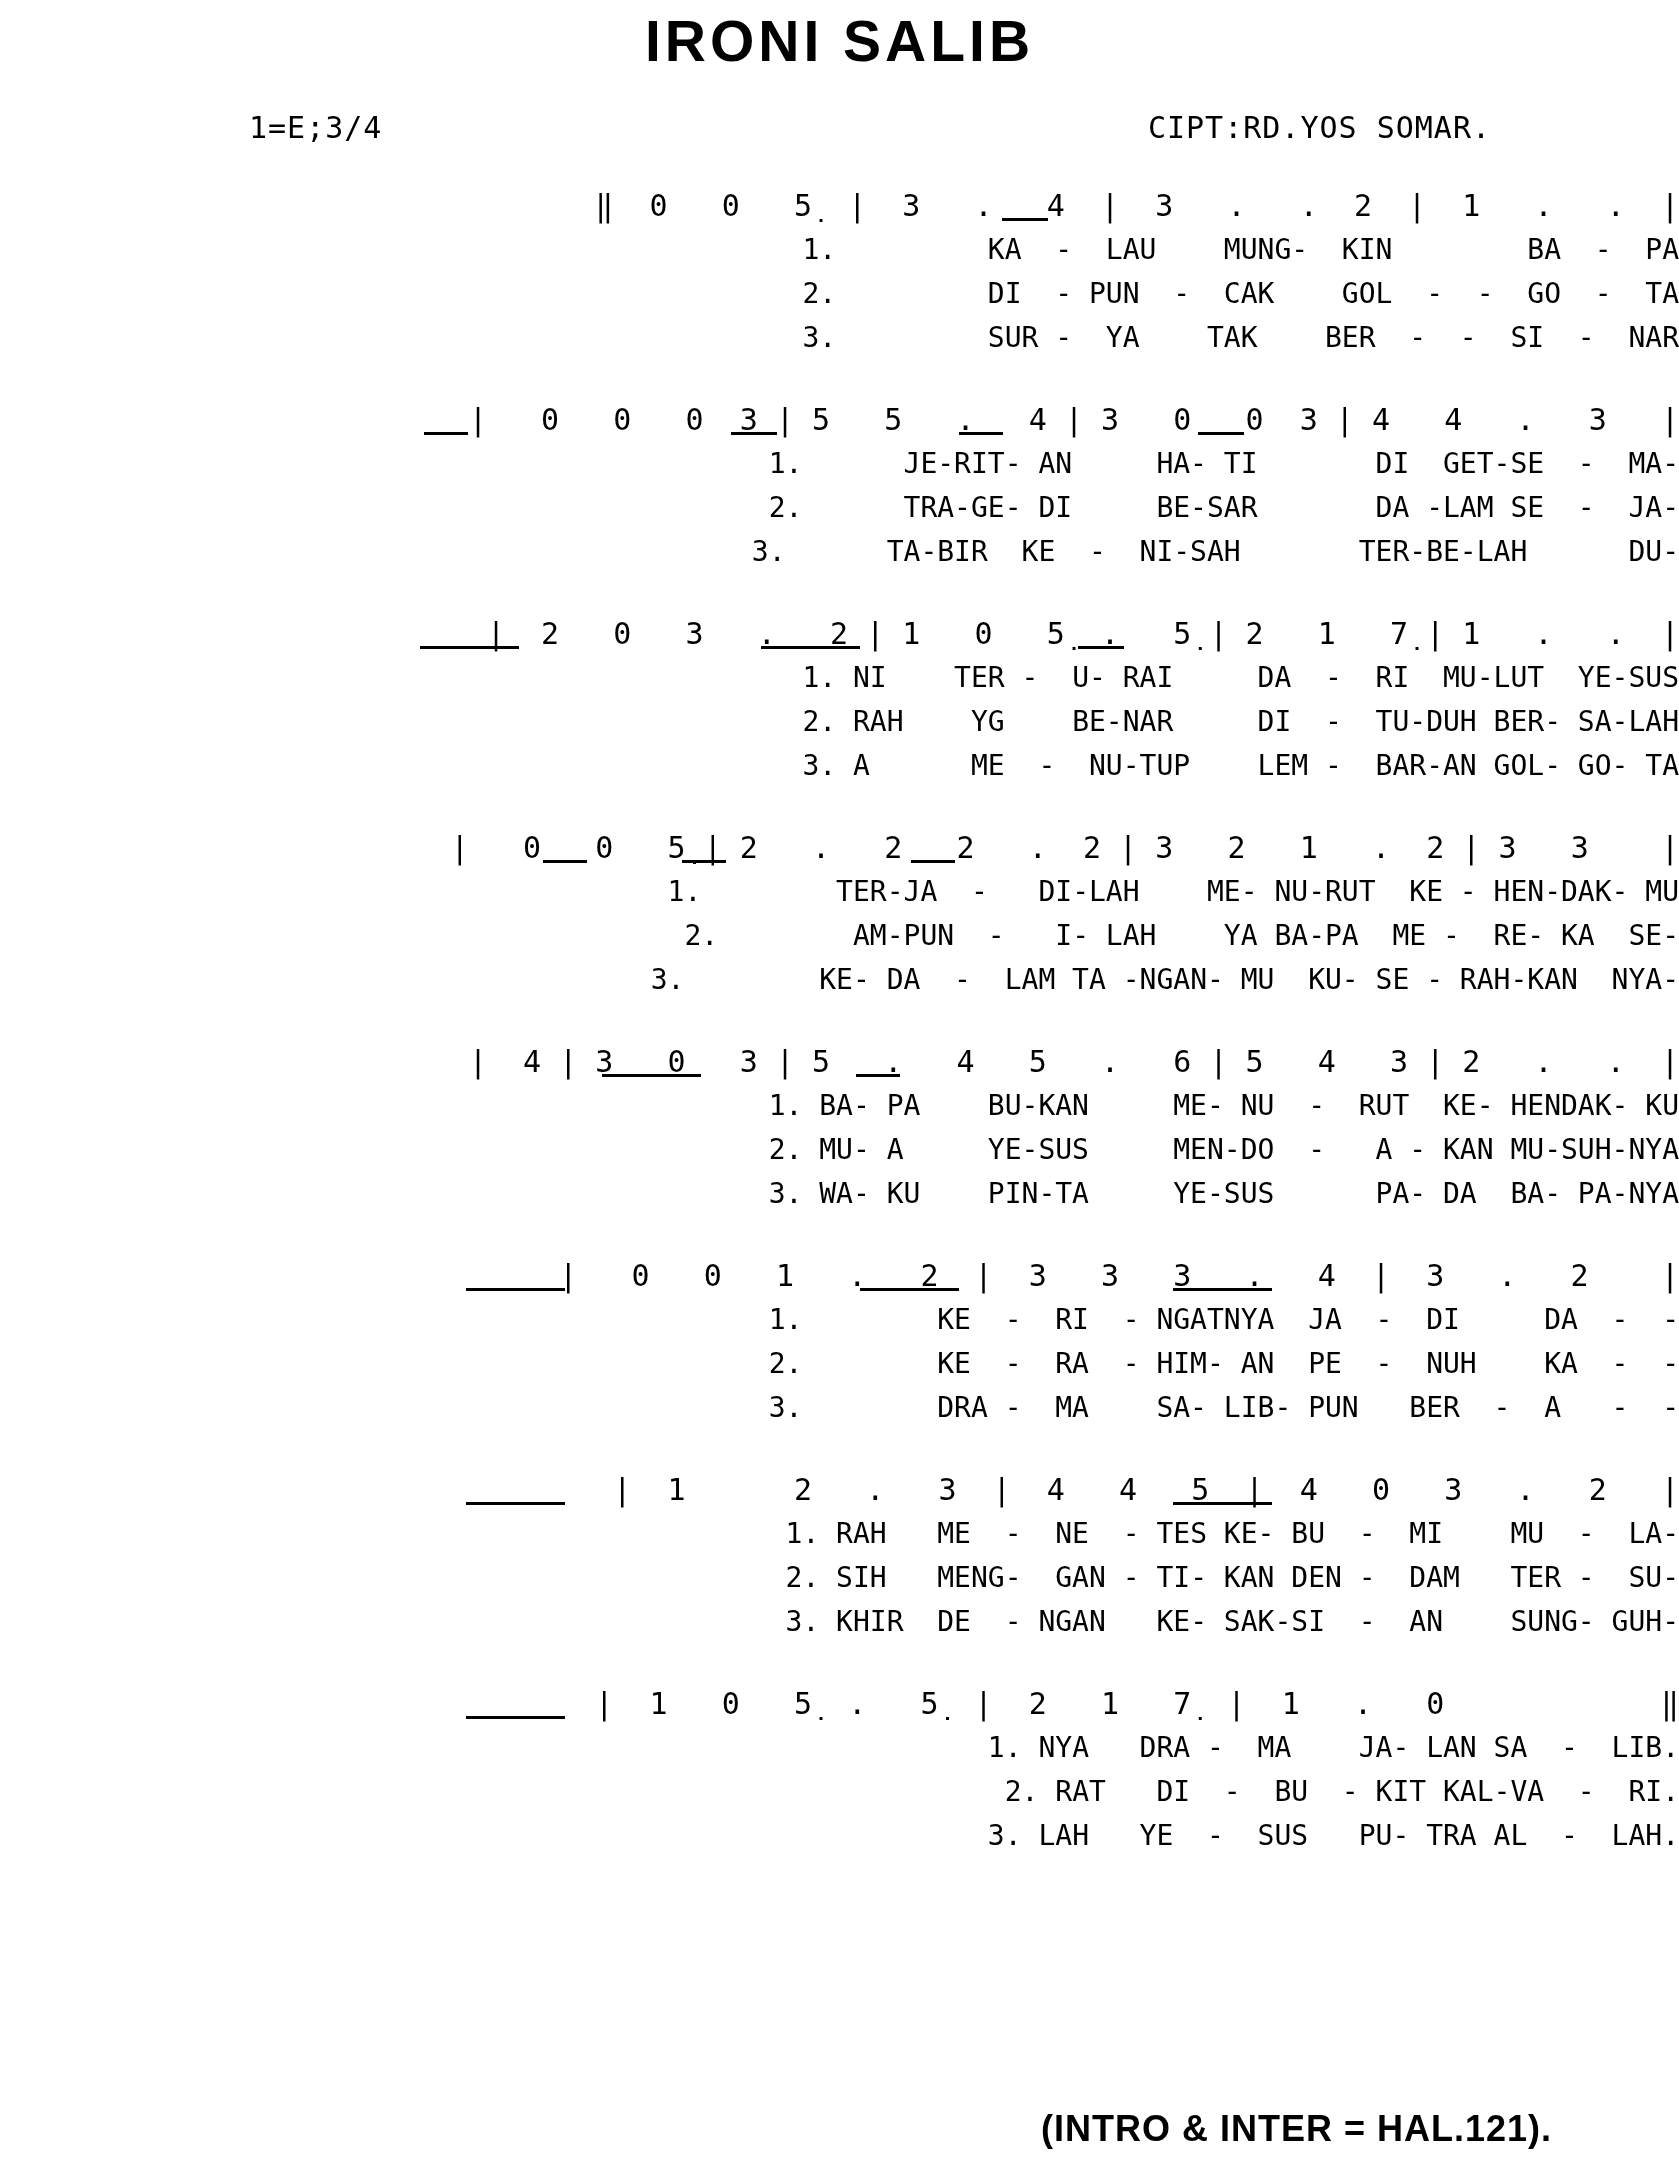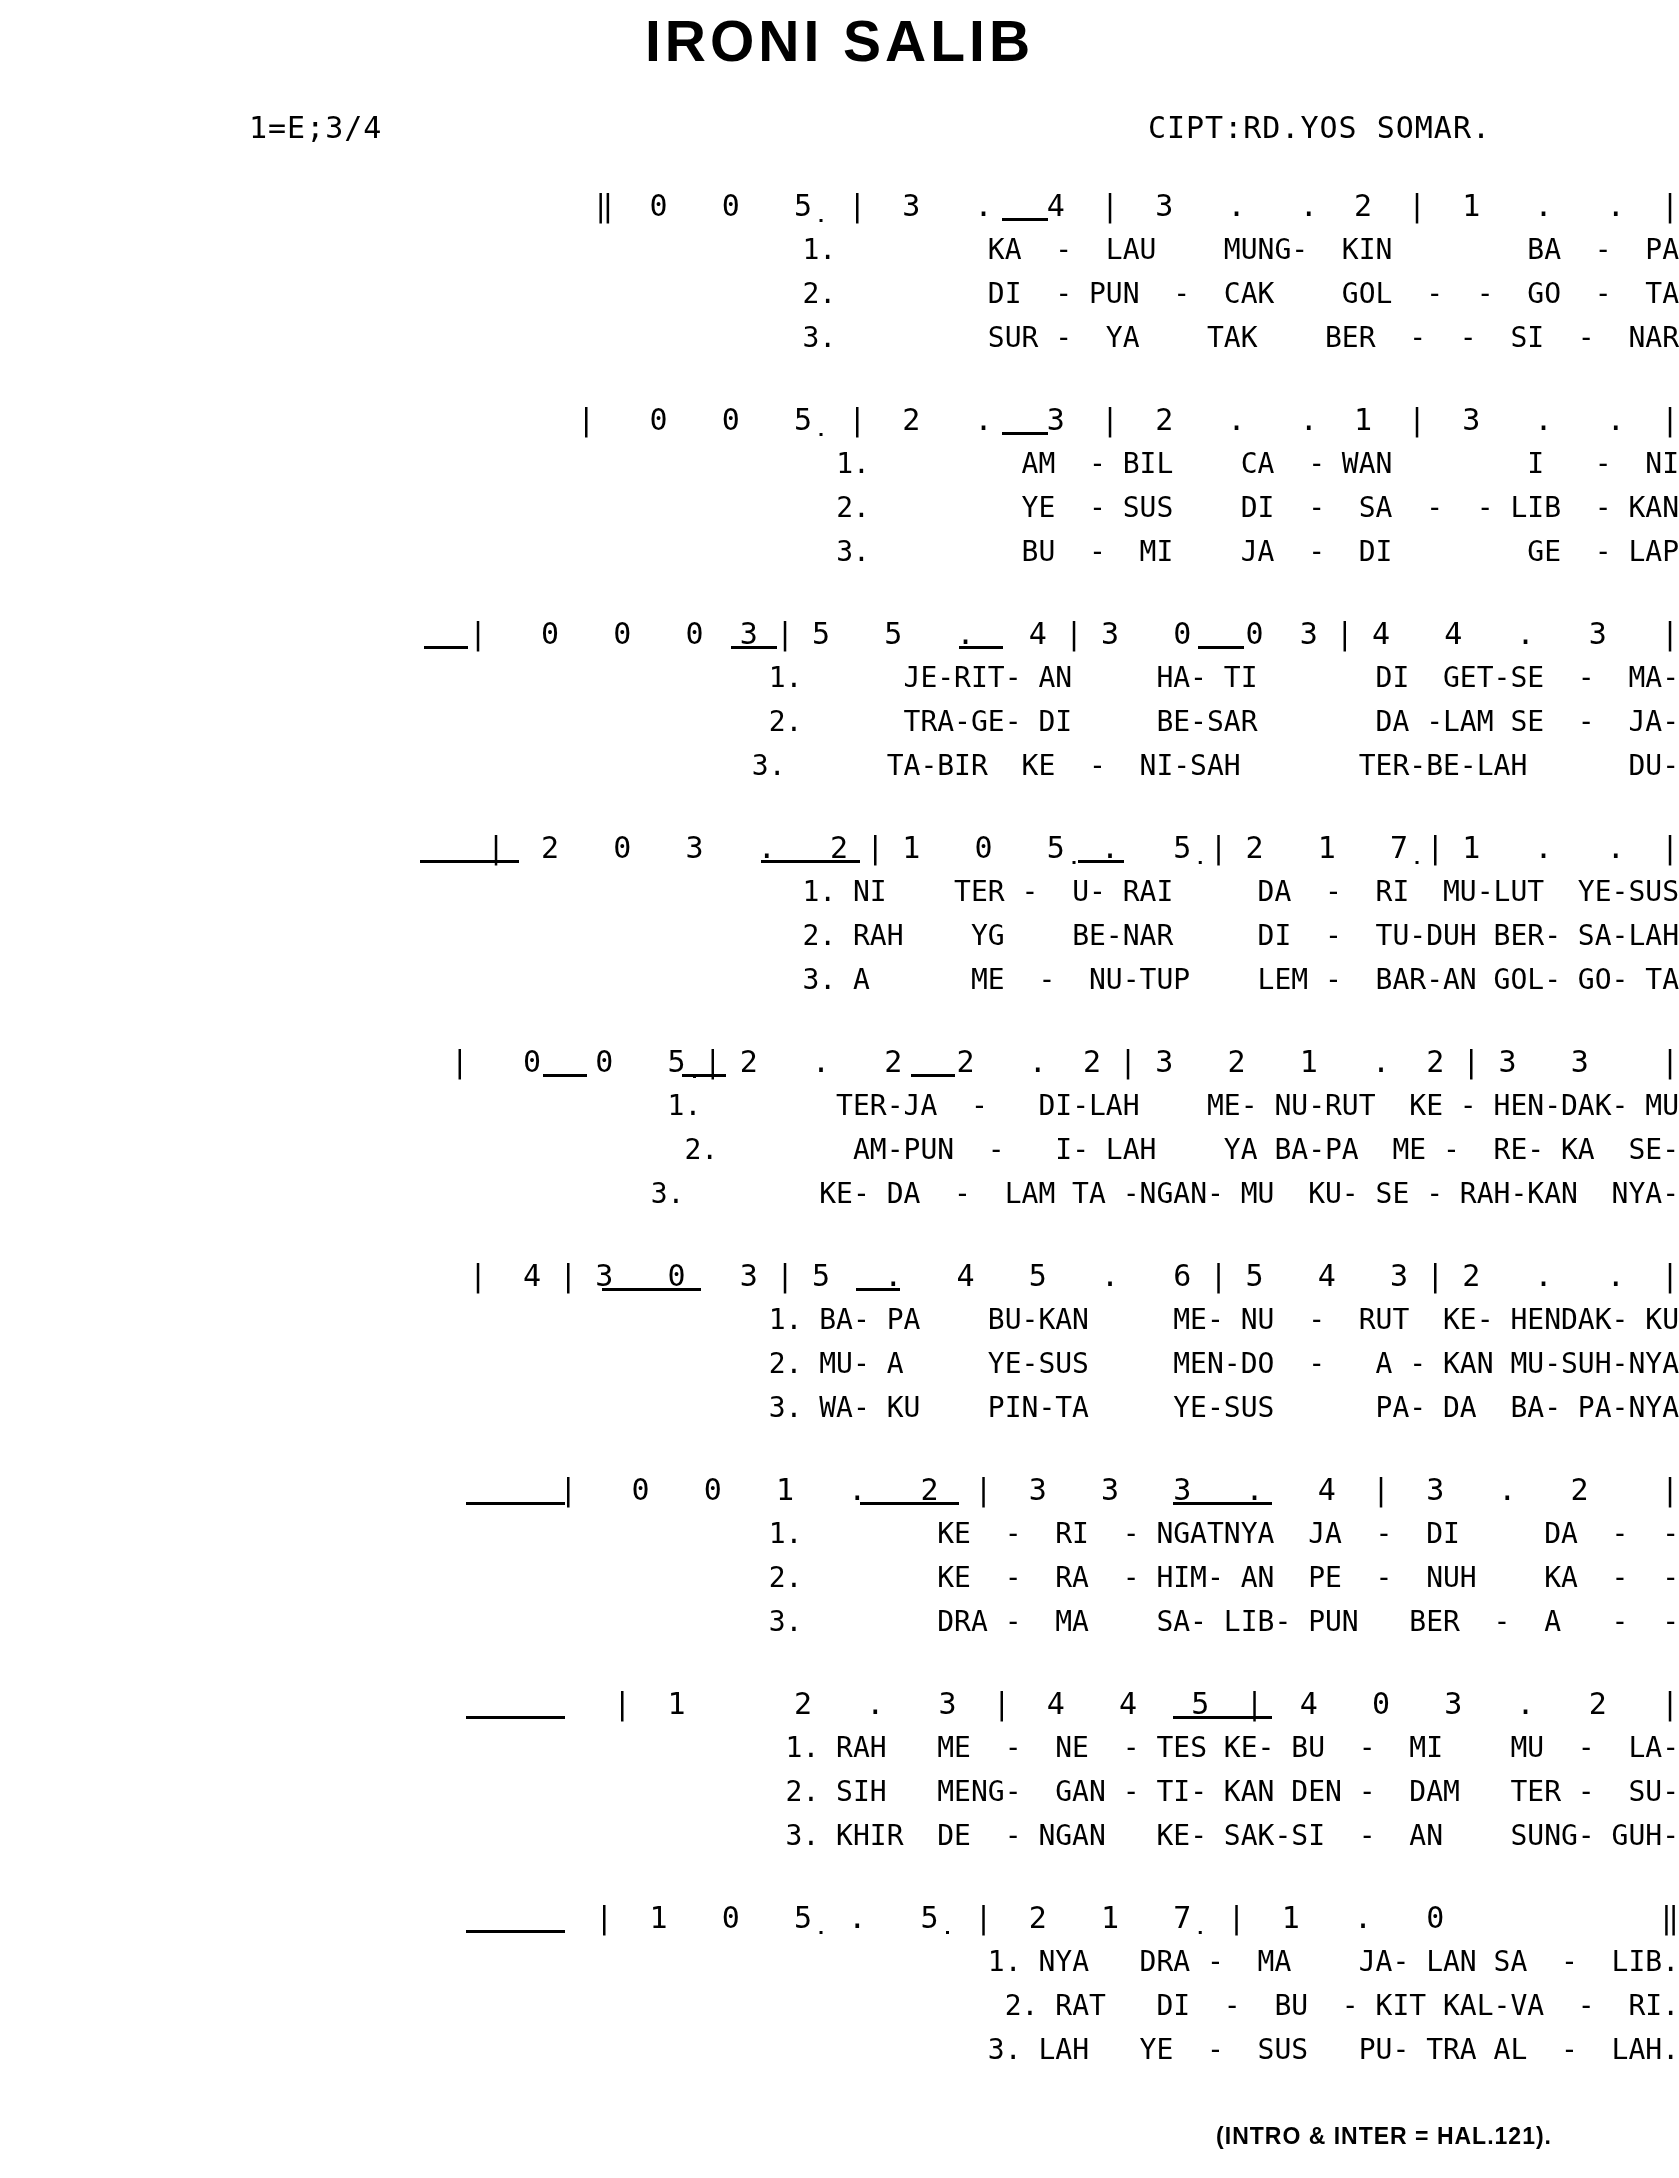--- a/index.html
+++ b/index.html
@@ -80,21 +80,21 @@
     position: absolute;
     height: 3px;
     background: #000;
   }
   .footer {
     position: absolute;
     right: 127px;
     bottom: 36px;
     font-family: "Liberation Sans", sans-serif;
     font-weight: bold;
-    font-size: 23px;
+    font-size: 36px;
     letter-spacing: 1px;
   }
   
 </style>
 </head>
 <body>
 
 <div class="page">
 
   <div class="title">IRONI SALIB</div>
@@ -106,29 +106,20 @@
 
   <div class="systems">
       <div class="system">
         <div class="beams">
           <span class="beam" style="left: 756px; top: 34px; width: 46px;"></span>
         </div>
         <div class="notation-line">‖  0   0   5̣  |  3   .   4  |  3   .   .  2  |  1   .   .  |</div>
         <div class="lyric-line">1.         KA  -  LAU    MUNG-  KIN        BA  -  PA</div>
         <div class="lyric-line">2.         DI  - PUN  -  CAK    GOL  -  -  GO  -  TA</div>
         <div class="lyric-line">3.         SUR -  YA    TAK    BER  -  -  SI  -  NAR</div>
-      </div>
-      <div class="system">
-        <div class="beams">
-          <span class="beam" style="left: 756px; top: 34px; width: 46px;"></span>
-        </div>
-        <div class="notation-line">|   0   0   5̣  |  2   .   3  |  2   .   .  1  |  3   .   .  |</div>
-        <div class="lyric-line">1.         AM  - BIL    CA  - WAN        I   -  NI</div>
-        <div class="lyric-line">2.         YE  - SUS    DI  -  SA  -  - LIB  - KAN</div>
-        <div class="lyric-line">3.         BU  -  MI    JA  -  DI        GE  - LAP</div>
       </div>
       <div class="system">
         <div class="beams">
           <span class="beam" style="left: 178px; top: 34px; width: 44px;"></span>
           <span class="beam" style="left: 485px; top: 34px; width: 46px;"></span>
           <span class="beam" style="left: 713px; top: 34px; width: 44px;"></span>
           <span class="beam" style="left: 952px; top: 34px; width: 46px;"></span>
         </div>
         <div class="notation-line">|   0   0   0  3 | 5   5   .   4 | 3   0   0  3 | 4   4   .   3   |</div>
         <div class="lyric-line">1.      JE-RIT- AN     HA- TI       DI  GET-SE  -  MA-</div>

